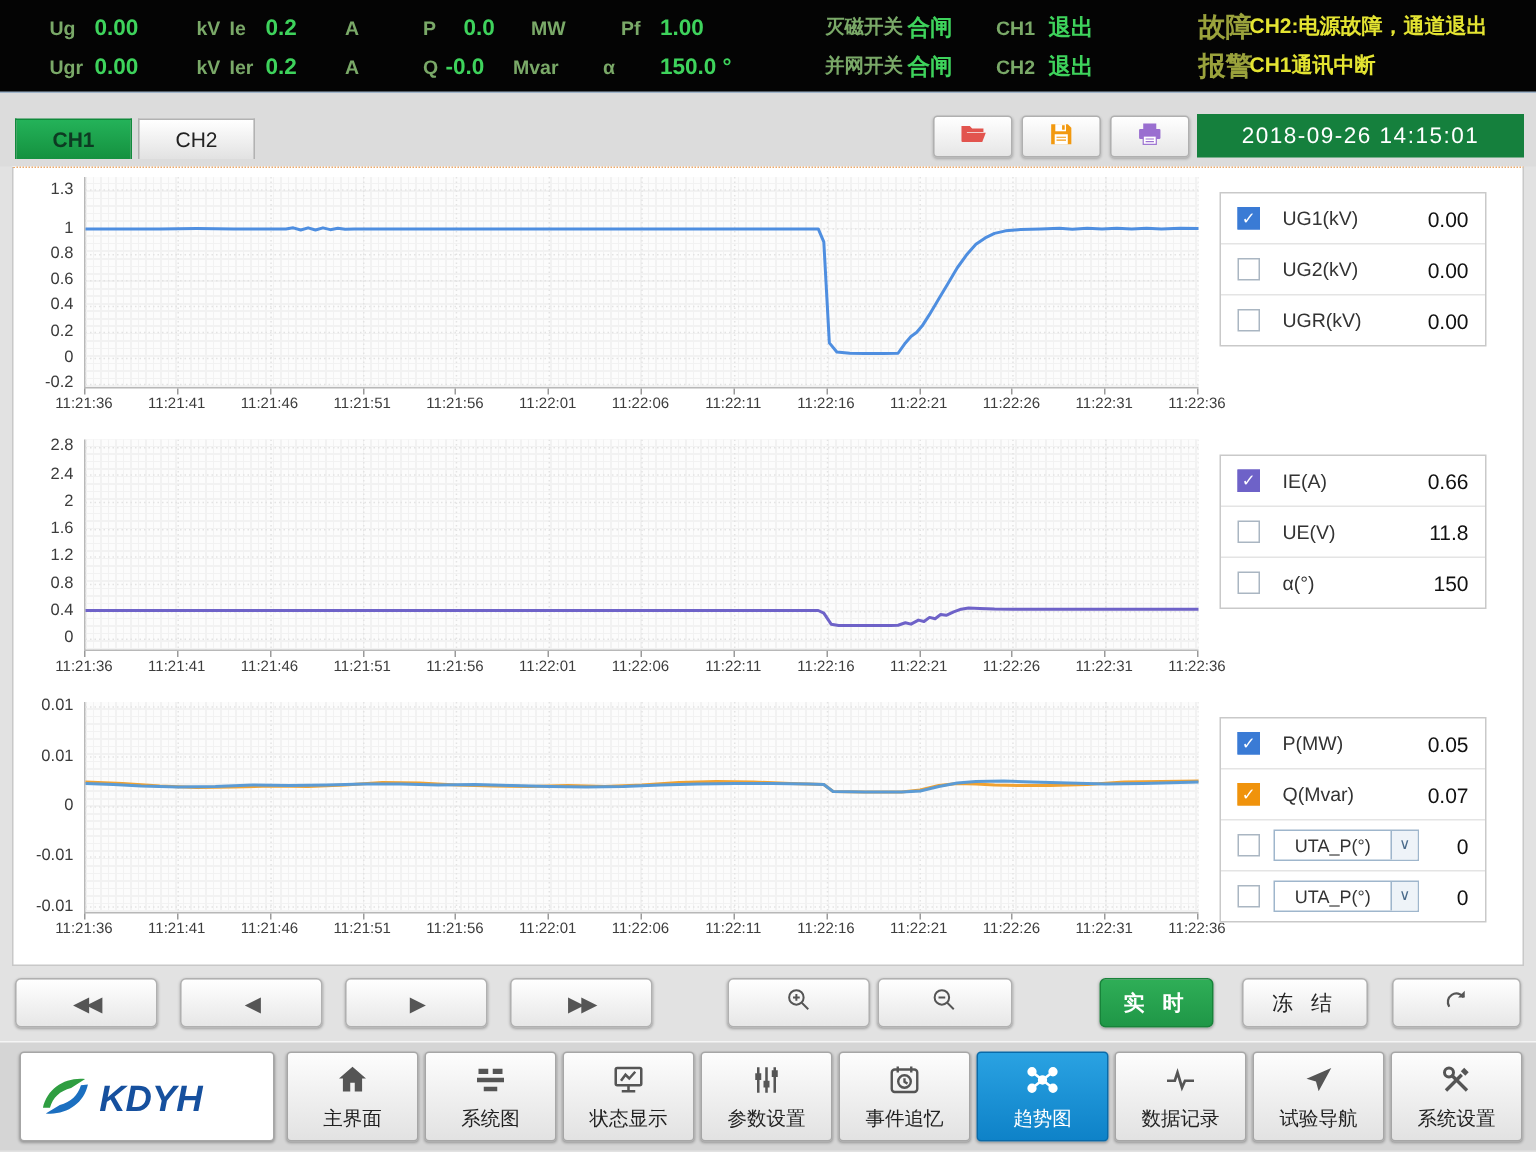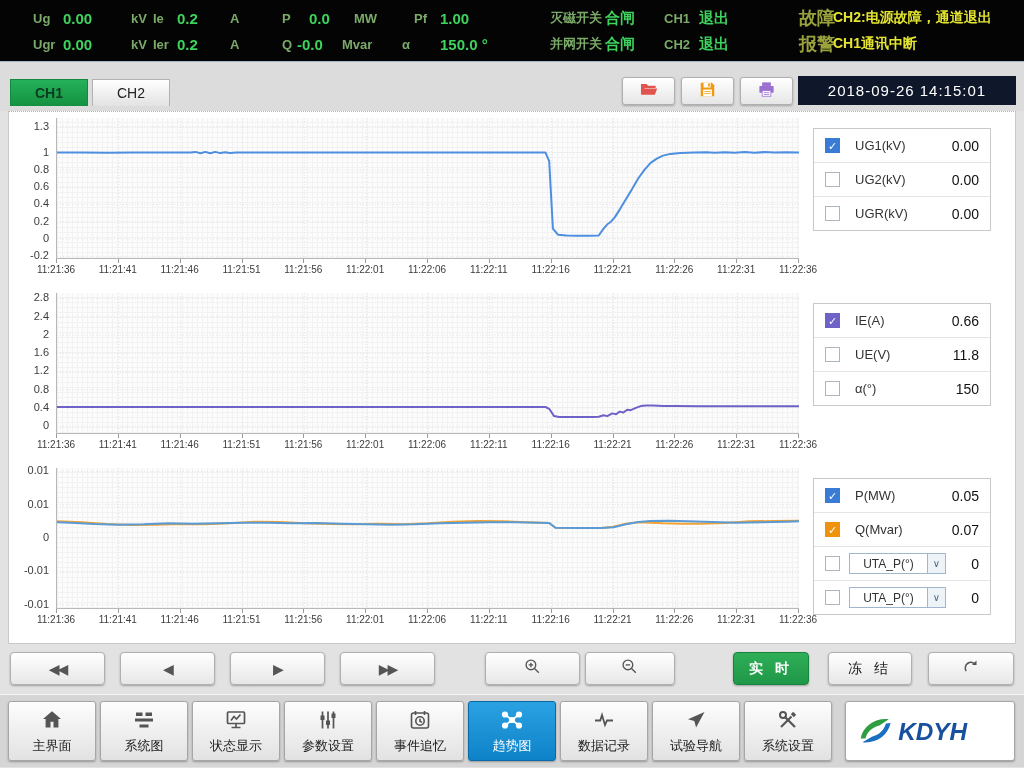--- a/index.html
+++ b/index.html
@@ -19,21 +19,21 @@
   
   #headerstrip{position:relative;height:49px;background:#dcdcdc;}
   #tabs{position:absolute;left:10px;top:17px;display:flex;gap:4px;}
   .tab{width:78px;height:27px;line-height:27px;text-align:center;font-size:14px;
        border:1px solid #b2b2b2;border-bottom:none;background:linear-gradient(#ffffff,#e2e2e2);
        color:#222;box-sizing:border-box;cursor:pointer;}
   .tab.active{background:linear-gradient(#24b259,#14913f);border-color:#118a3c;color:#0d3a22;font-weight:bold;}
   .tbtn{position:absolute;top:15px;width:53px;height:28px;border:1px solid #b0b0b0;border-radius:3px;
         background:linear-gradient(#ffffff,#e6e6e6);box-shadow:0 1px 2px rgba(0,0,0,.25);
         display:flex;align-items:center;justify-content:center;padding:0;cursor:pointer;}
-  #datetime{position:absolute;left:798px;right:8px;top:14px;height:29px;background:#0f172a;color:#fff;
+  #datetime{position:absolute;left:798px;right:8px;top:14px;height:29px;background:#15803d;color:#fff;
             font-size:15px;letter-spacing:1px;display:flex;align-items:center;justify-content:center;}
 
   
   #chartpanel{position:relative;margin:0 8px;height:533px;background:#fff;border:1px solid #c8c8c8;
               border-top:1px dotted #eca868;box-sizing:border-box;}
   .chart-row{position:absolute;left:0;right:0;height:164px;}
   .ylabels{position:absolute;left:0;top:0;width:43px;height:140px;}
   .ytick{position:absolute;right:3px;font-size:11px;color:#3c3c3c;white-space:nowrap;}
   .plot{position:absolute;left:47px;top:0;width:742px;height:140px;background-color:#fcfcfc;
         border-left:1px solid #b8b8b8;border-bottom:1px solid #b8b8b8;box-sizing:content-box;
@@ -452,20 +452,27 @@
       <button class="cbtn white-cn" style="left: 828px; width: 84px;">冻 结</button>
       <button class="cbtn" style="left: 928px; width: 86px;">
         <span><svg viewBox="0 0 24 24" width="20" height="20">
             <path d="M17.7 9.5A6.3 6.3 0 106.2 17" fill="none" stroke="#555" stroke-width="1.8"></path>
             <path d="M18.6 4.2v5.4h-5.4z" fill="#555"></path>
           </svg></span>
       </button>
     </div>
 
   <div id="navbar">
+    <div id="logo">
+      <svg viewBox="0 0 160 44" width="150" height="42">
+        <path d="M6 30C9 16 22 8 36 9.5L26 16c-8 2-13 7-15 14z" fill="#2f9e41"></path>
+        <path d="M38 13.5c-3 14-16 22-30 20.5L18 28c8-2 13-7 15-14z" fill="#1b6fc0"></path>
+        <text x="46" y="32" font-size="26" font-weight="bold" font-style="italic" fill="#16509e" font-family="Liberation Sans, DejaVu Sans, sans-serif">KDYH</text>
+      </svg>
+    </div>
     <div id="navbtns">
         <button class="nbtn">
           <span><svg viewBox="0 0 24 24" width="24" height="24">
               <path d="M12 3.2L3 11h2.6v8.6h4.9v-5.8h3v5.8h4.9V11H21z" fill="#555555"></path>
             </svg></span>
           <span class="nlab">主界面</span>
         </button>
         <button class="nbtn">
           <span><svg viewBox="0 0 24 24" width="24" height="24">
               <g fill="#555555">
@@ -541,22 +548,15 @@
               <g stroke="#555555" stroke-width="2.2" fill="none">
                 <path d="M8.5 8.5L19 19"></path>
                 <path d="M15.5 8.5L5 19"></path>
               </g>
               <circle cx="7" cy="7" r="3" fill="none" stroke="#555555" stroke-width="2"></circle>
               <path d="M16 5l3 3" stroke="#555555" stroke-width="3.2"></path>
             </svg></span>
           <span class="nlab">系统设置</span>
         </button>
       </div>
-    <div id="logo">
-      <svg viewBox="0 0 160 44" width="150" height="42">
-        <path d="M6 30C9 16 22 8 36 9.5L26 16c-8 2-13 7-15 14z" fill="#2f9e41"></path>
-        <path d="M38 13.5c-3 14-16 22-30 20.5L18 28c8-2 13-7 15-14z" fill="#1b6fc0"></path>
-        <text x="46" y="32" font-size="26" font-weight="bold" font-style="italic" fill="#16509e" font-family="Liberation Sans, DejaVu Sans, sans-serif">KDYH</text>
-      </svg>
-    </div>
   </div>
 
 </div>
 
 </body></html>

